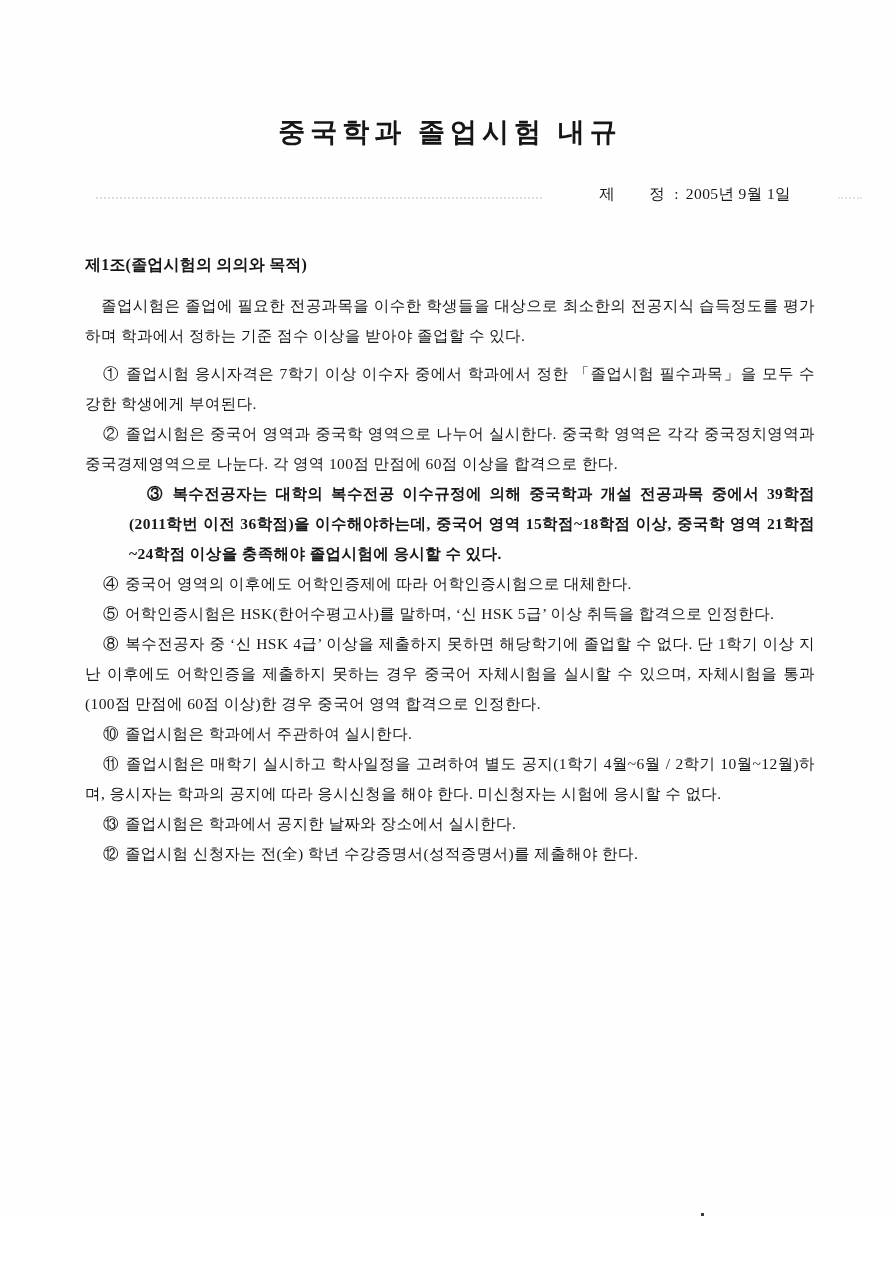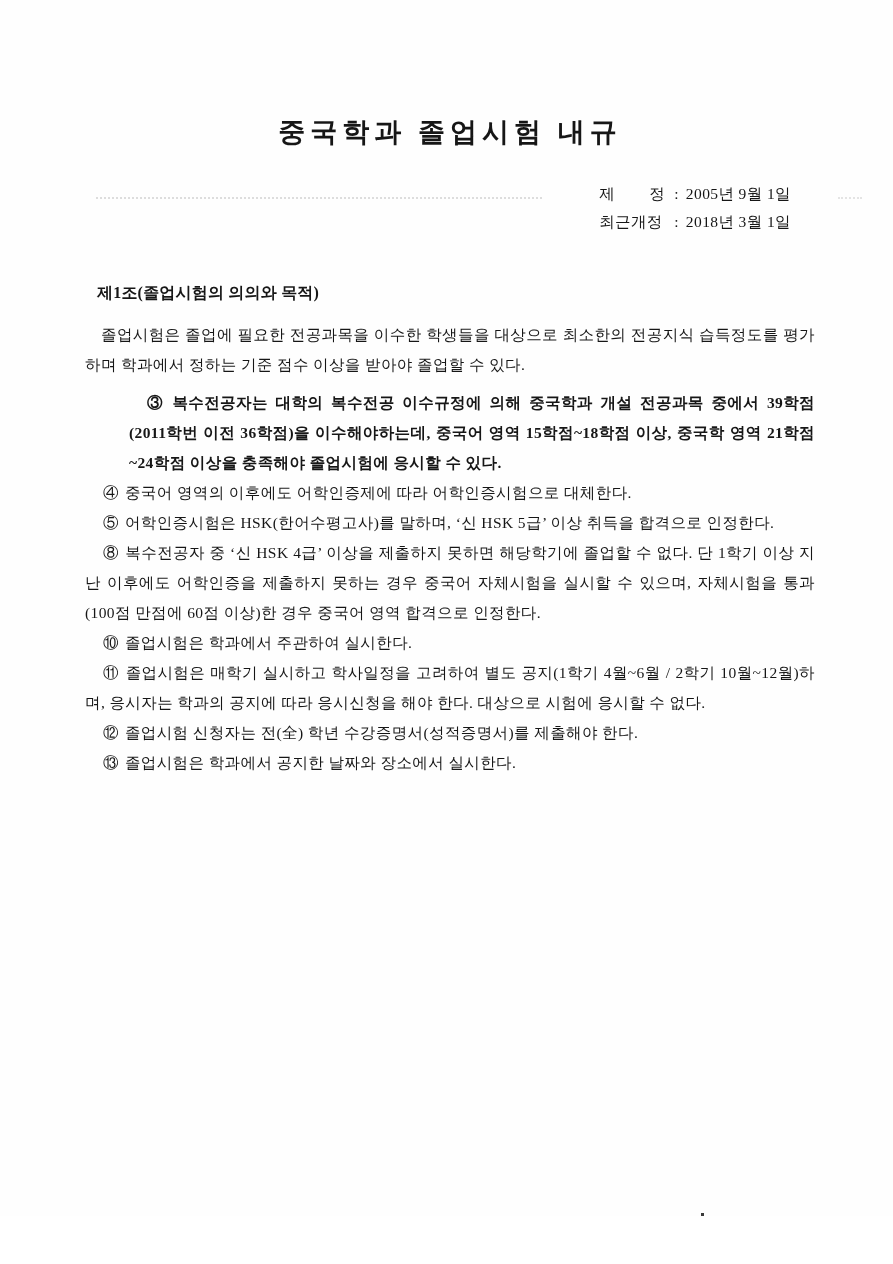--- a/index.html
+++ b/index.html
@@ -41,35 +41,35 @@
     width: 66px;
     text-align: justify;
     text-align-last: justify;
     vertical-align: bottom;
   }
   .meta-sep {
     display: inline-block;
     margin: 0 7px 0 9px;
   }
   .sec-heading {
-    margin: 12px;
+    margin: 0;
     font-size: 16px;
     font-weight: 700;
     line-height: 30px;
     letter-spacing: 0.2px;
   }
   .s1-heading { margin-top: 42px; }
   .s2-heading { margin-top: 14px; }
   .para {
     margin: 0;
     line-height: 30px;
     text-align: justify;
     text-indent: 16px;
   }
-  .s1-body { margin-top: 0; }
+  .s1-body { margin-top: 11px; }
   .items { margin-top: 8px; }
   .item {
     margin: 0;
     line-height: 30px;
     text-align: justify;
     text-indent: 18px;
   }
   .item .marker { margin-right: 6px; }
   .item.bold { font-weight: 700; margin-left: 44px; }
   
@@ -104,32 +104,33 @@
 
   <div class="artifact-dots-left"></div>
   <div class="artifact-dots-right"></div>
   <div class="artifact-speck-dash"></div>
   <div class="artifact-speck-dot"></div>
 
   <h1 class="doc-title">중국학과 졸업시험 내규</h1>
 
   <div class="meta">
     <div class="meta-row"><span class="meta-label">제    정</span><span class="meta-sep">:</span><span>2005년 9월 1일</span></div>
-    <div class="meta-row"><span class="meta-label">최근개정</span><span class="meta-sep">:</span><span>2018년 3월 1일</span></div>
   </div>
 
   <h2 class="sec-heading s1-heading">제1조(졸업시험의 의의와 목적)</h2>
 
   <p class="para s1-body">졸업시험은 졸업에 필요한 전공과목을 이수한 학생들을 대상으로 최소한의 전공지식 습득정도를 평가하며 학과에서 정하는 기준 점수 이상을 받아야 졸업할 수 있다.</p>
 
 
   <div class="items">
+    <p class="item"><span class="marker">①</span><span>졸업시험 응시자격은 7학기 이상 이수자 중에서 학과에서 정한 「졸업시험 필수과목」을 모두 수강한 학생에게 부여된다.</span></p>
+    <p class="item"><span class="marker">②</span><span>졸업시험은 중국어 영역과 중국학 영역으로 나누어 실시한다. 중국학 영역은 각각 중국정치영역과 중국경제영역으로 나눈다. 각 영역 100점 만점에 60점 이상을 합격으로 한다.</span></p>
     <p class="item bold"><span class="marker">③</span><span>복수전공자는 대학의 복수전공 이수규정에 의해 중국학과 개설 전공과목 중에서 39학점(2011학번 이전 36학점)을 이수해야하는데, 중국어 영역 15학점~18학점 이상, 중국학 영역 21학점~24학점 이상을 충족해야 졸업시험에 응시할 수 있다.</span></p>
     <p class="item"><span class="marker">④</span><span>중국어 영역의 이후에도 어학인증제에 따라 어학인증시험으로 대체한다.</span></p>
     <p class="item"><span class="marker">⑤</span><span>어학인증시험은 HSK(한어수평고사)를 말하며, ‘신 HSK 5급’ 이상 취득을 합격으로 인정한다.</span></p>
     <p class="item"><span class="marker">⑧</span><span>복수전공자 중 ‘신 HSK 4급’ 이상을 제출하지 못하면 해당학기에 졸업할 수 없다. 단 1학기 이상 지난 이후에도 어학인증을 제출하지 못하는 경우 중국어 자체시험을 실시할 수 있으며, 자체시험을 통과(100점 만점에 60점 이상)한 경우 중국어 영역 합격으로 인정한다.</span></p>
     <p class="item"><span class="marker">⑩</span><span>졸업시험은 학과에서 주관하여 실시한다.</span></p>
-    <p class="item"><span class="marker">⑪</span><span>졸업시험은 매학기 실시하고 학사일정을 고려하여 별도 공지(1학기 4월~6월 / 2학기 10월~12월)하며, 응시자는 학과의 공지에 따라 응시신청을 해야 한다. 대상으로 시험에 응시할 수 없다.</span></p>
+    <p class="item"><span class="marker">⑪</span><span>졸업시험은 매학기 실시하고 학사일정을 고려하여 별도 공지(1학기 4월~6월 / 2학기 10월~12월)하며, 응시자는 학과의 공지에 따라 응시신청을 해야 한다. 미신청자는 시험에 응시할 수 없다.</span></p>
+    <p class="item"><span class="marker">⑬</span><span>졸업시험은 학과에서 공지한 날짜와 장소에서 실시한다.</span></p>
     <p class="item"><span class="marker">⑫</span><span>졸업시험 신청자는 전(全) 학년 수강증명서(성적증명서)를 제출해야 한다.</span></p>
-    <p class="item"><span class="marker">⑬</span><span>졸업시험은 학과에서 공지한 날짜와 장소에서 실시한다.</span></p>
   </div>
 
 </div>
 
 </body></html>

